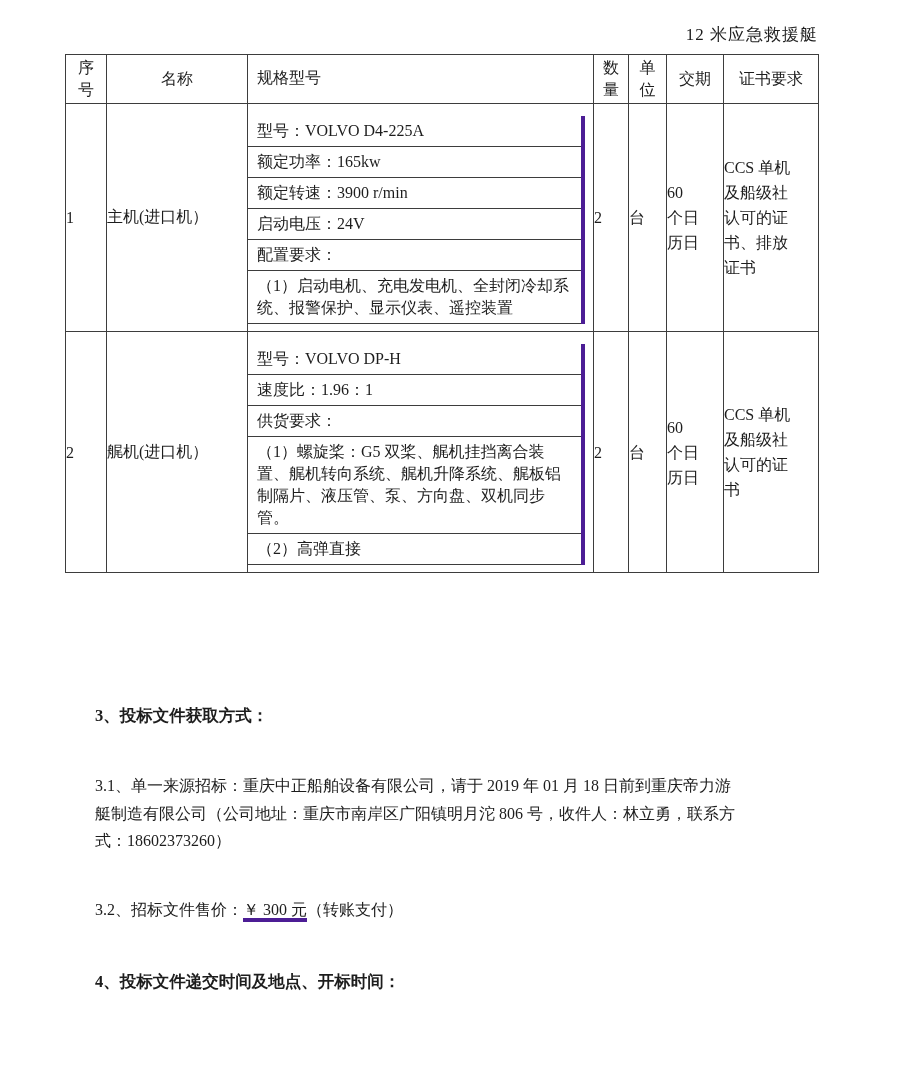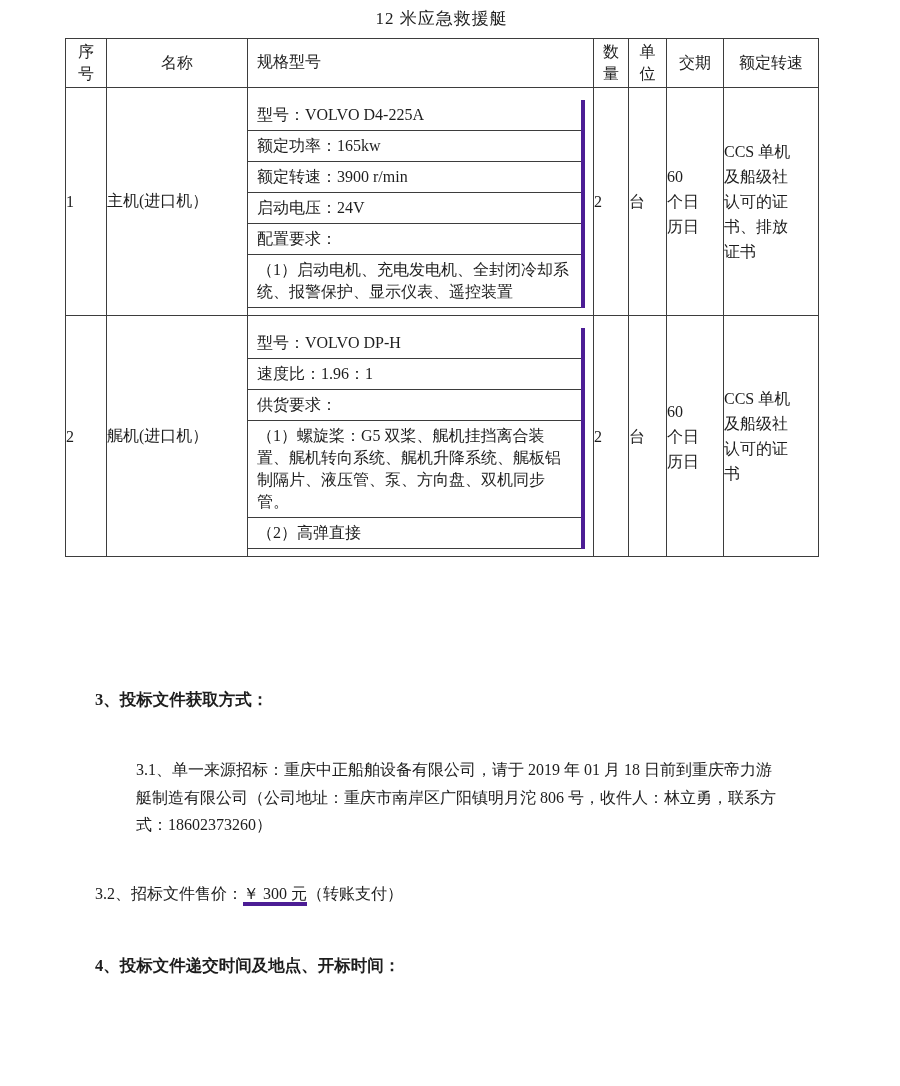--- a/index.html
+++ b/index.html
@@ -2,22 +2,22 @@
 <html><head>
 <meta charset="utf-8">
 <style>
   html, body { margin:0; padding:0; }
   body {
     width:900px; height:1086px; overflow:hidden;
     background:#ffffff; color:#1d1d1d;
     font-family:"Liberation Serif","DejaVu Serif",serif;
   }
   .doc-title {
-    margin:7px 0 0 65px; width:753px;
-    text-align:center; font-size:17px; letter-spacing:1px;
+    margin:23px 0 0 65px; width:753px;
+    text-align:right; font-size:17px; letter-spacing:1px;
   }
   table.items {
     border-collapse:collapse; table-layout:fixed;
     margin:8px 0 0 65px; width:753px;
   }
   table.items th, table.items td {
     border:1px solid #3d3d3d; font-weight:normal;
     font-size:16px; padding:0; overflow:hidden;
   }
   thead th { height:48px; line-height:22px; text-align:center; vertical-align:middle; }
@@ -27,21 +27,21 @@
   td.spec-cell { vertical-align:top; }
   .spec-tbl { border-right:4px solid #4c1d95; margin:12px 8px 7px 0; }
   .spec-tbl > div {
     border-bottom:1px solid #3d3d3d;
     padding:4px 8px 4px 9px; line-height:22px; white-space:pre-wrap;
   }
   .bodytext { margin-left:95px; width:748px; font-size:16px; white-space:pre-wrap; }
   .h { font-weight:bold; font-size:16.5px; line-height:22px; }
   .h3m { margin-top:96px; }
   .p31 { margin-top:9px; }
-  .p31 > div { line-height:27.5px;margin-left:41px; }
+  .p31 > div { line-height:27.5px; }
   .p32 { margin-top:5px; line-height:27px; }
   .note { margin-top:7px; padding-left:45px; line-height:27px; }
   .h4m { margin-top:12px; }
   .sec4 { margin-top:10px; }
   .sec4 > div, .sec4 .lines > div { line-height:34px; }
   .u { border-bottom:4px solid #4c1d95; }
 </style>
 </head>
 <body>
 
@@ -67,21 +67,21 @@
       <th class="left">规格型号</th>
       <th>
           <div>数</div>
           <div>量</div>
         </th>
       <th>
           <div>单</div>
           <div>位</div>
         </th>
       <th>交期</th>
-      <th>额定转速</th>
+      <th>证书要求</th>
     </tr>
   </thead>
   <tbody>
     <tr>
       <td class="c">1</td>
       <td class="name">主机(进口机）</td>
       <td class="spec-cell">
         <div class="spec-tbl">
             <div>型号：VOLVO D4-225A</div>
             <div>额定功率：165kw</div>

